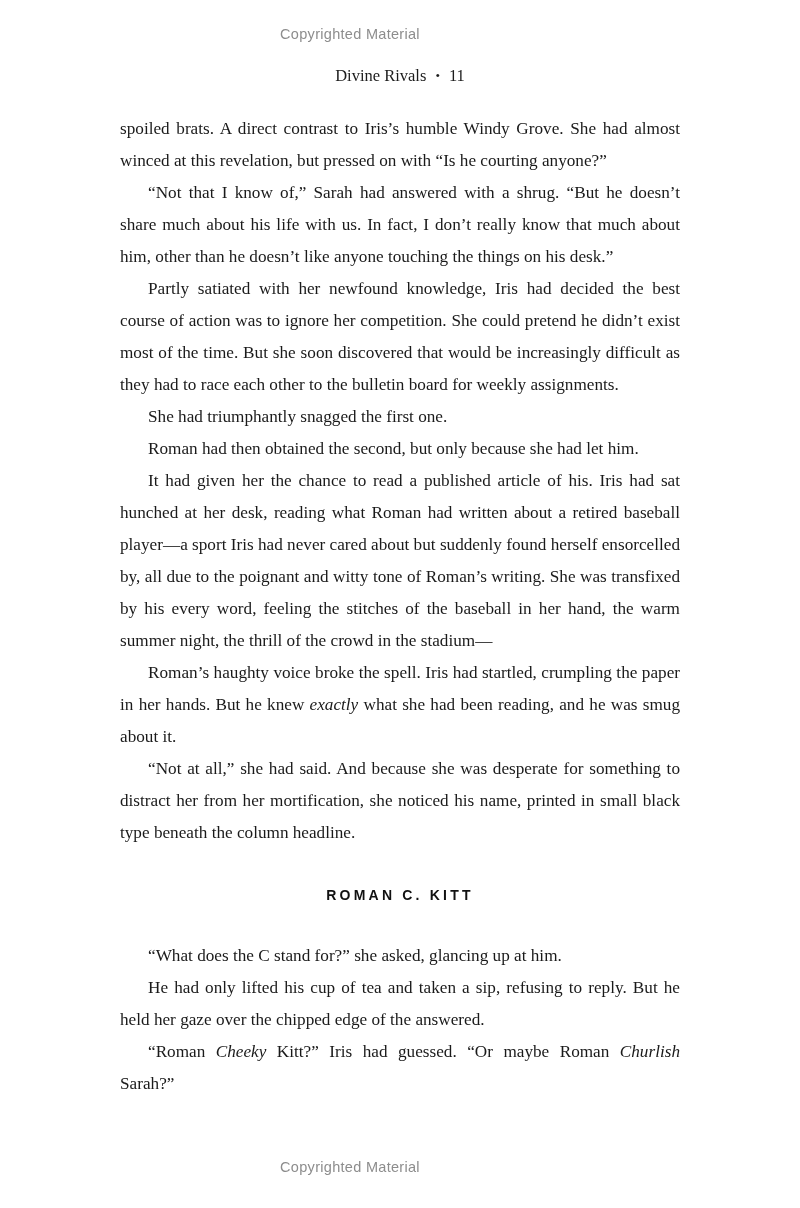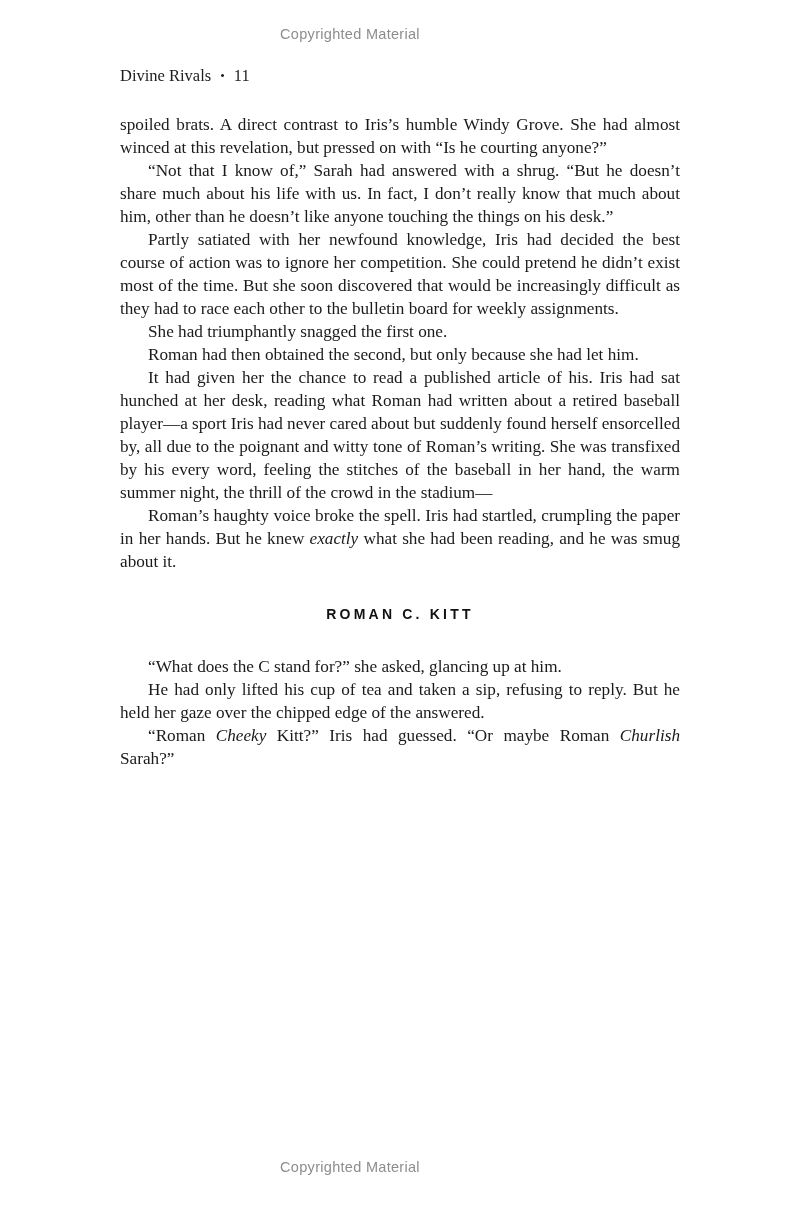--- a/index.html
+++ b/index.html
@@ -25,37 +25,37 @@
     letter-spacing: 0.3px;
     color: #8d8d8d;
   }
   .copyright-notice.top { top: 26px; }
   .copyright-notice.bottom { top: 1159px; }
   .running-header {
     position: absolute;
     top: 66px;
     left: 120px;
     width: 560px;
-    text-align: left;
+    text-align: center;
     font-size: 16.5px;
     color: #1c1c1c;
   }
   .running-header .sep {
     display: inline-block;
     margin: 0 9px;
     font-size: 13px;
     vertical-align: 1px;
   }
   .body-text {
     position: absolute;
     top: 113px;
     left: 120px;
     width: 560px;
     font-size: 17.2px;
-    line-height: 23px;
+    line-height: 32px;
     color: #1a1a1a;
     text-align: justify;
   }
   .body-text p.para {
     margin: 0;
   }
   .body-text p.para.indent {
     text-indent: 28px;
   }
   .body-text p.inline-heading {
@@ -82,20 +82,21 @@
   </div>
 
   <div class="body-text" id="body-text">
       <p class="para"><span>spoiled brats. A direct contrast to Iris’s humble Windy Grove. She had almost winced at this revelation, but pressed on with “Is he courting anyone?”</span></p>
       <p class="para indent"><span>“Not that I know of,” Sarah had answered with a shrug. “But he doesn’t share much about his life with us. In fact, I don’t really know that much about him, other than he doesn’t like anyone touching the things on his desk.”</span></p>
       <p class="para indent"><span>Partly satiated with her newfound knowledge, Iris had decided the best course of action was to ignore her competition. She could pretend he didn’t exist most of the time. But she soon discovered that would be increasingly difficult as they had to race each other to the bulletin board for weekly assignments.</span></p>
       <p class="para indent"><span>She had triumphantly snagged the first one.</span></p>
       <p class="para indent"><span>Roman had then obtained the second, but only because she had let him.</span></p>
       <p class="para indent"><span>It had given her the chance to read a published article of his. Iris had sat hunched at her desk, reading what Roman had written about a retired baseball player—a sport Iris had never cared about but suddenly found herself ensorcelled by, all due to the poignant and witty tone of Roman’s writing. She was transfixed by his every word, feeling the stitches of the baseball in her hand, the warm summer night, the thrill of the crowd in the stadium—</span></p>
       <p class="para indent"><span>Roman’s haughty voice broke the spell. Iris had startled, crumpling the paper in her hands. But he knew </span><span class="italic">exactly</span><span> what she had been reading, and he was smug about it.</span></p>
+      <p class="para indent"><span>“Not at all,” she had said. And because she was desperate for something to distract her from her mortification, she noticed his name, printed in small black type beneath the column headline.</span></p>
       <p class="inline-heading">ROMAN C. KITT</p>
       <p class="para indent"><span>“What does the C stand for?” she asked, glancing up at him.</span></p>
       <p class="para indent"><span>He had only lifted his cup of tea and taken a sip, refusing to reply. But he held her gaze over the chipped edge of the answered.</span></p>
       <p class="para indent"><span>“Roman </span><span class="italic">Cheeky</span><span> Kitt?” Iris had guessed. “Or maybe Roman </span><span class="italic">Churlish</span><span> Sarah?”</span></p>
     </div>
 
   <div class="copyright-notice bottom">Copyrighted Material</div>
 
 </div>
 

